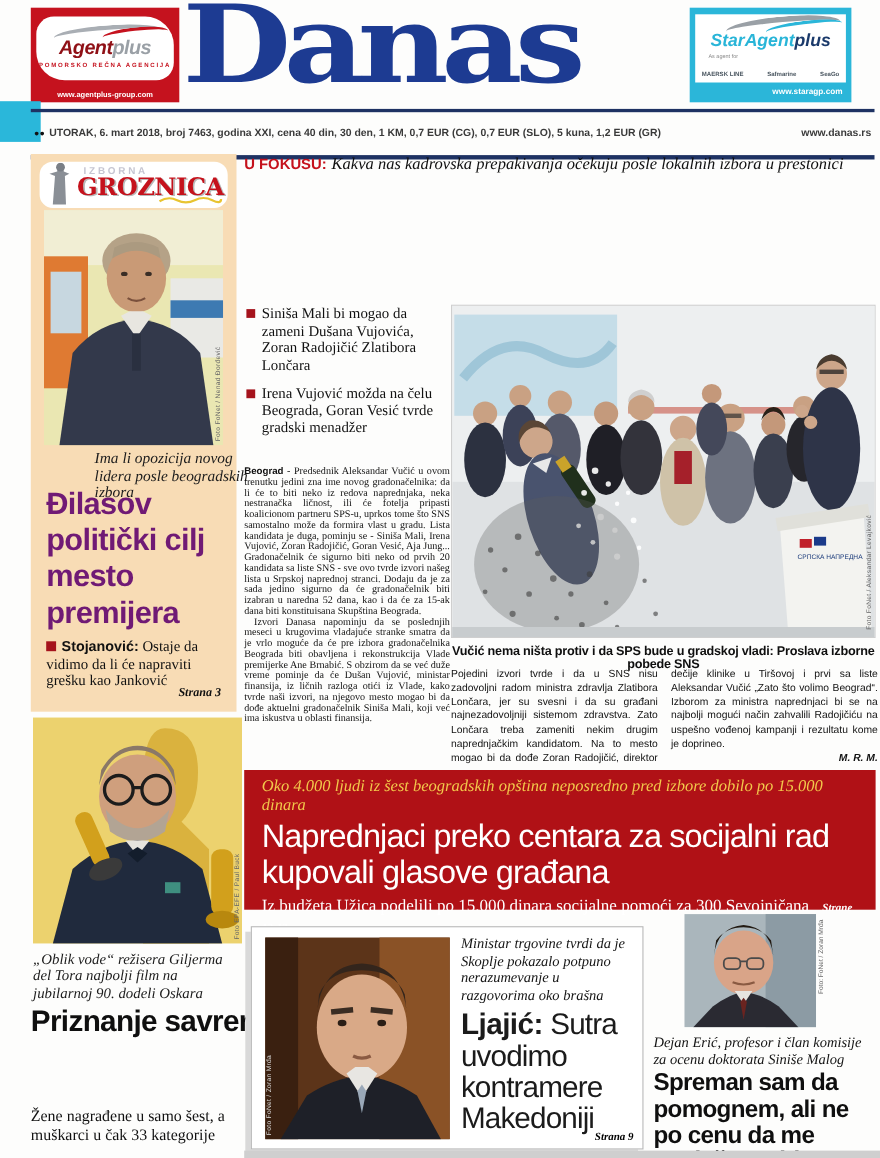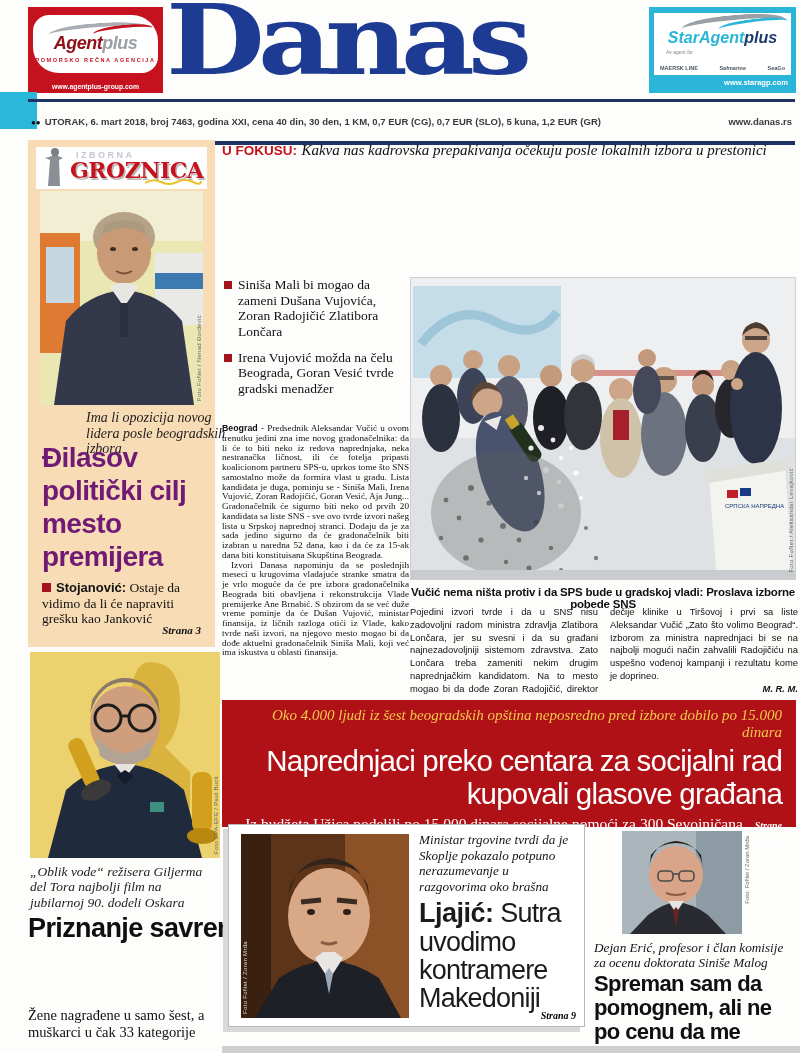--- a/index.html
+++ b/index.html
@@ -15,41 +15,41 @@
   .agent-name { position:absolute; top:18px; width:100%; text-align:center; font-style:italic; font-weight:bold; font-size:18px; letter-spacing:-0.5px; }
   .agent-name .a1 { color:#8f1016; }
   .agent-name .a2 { color:#9aa0a6; }
   .agent-sub { position:absolute; top:42px; width:100%; text-align:center; font-size:5.5px; font-weight:bold; letter-spacing:1.6px; color:#c5121e; }
   .agent-url { position:absolute; bottom:3px; width:100%; text-align:center; font-size:6.8px; font-weight:bold; color:#fff; }
 
   .danas { position:absolute; left:166px; top:-13px; width:458px; height:108px; overflow:visible;
            font-family:"DejaVu Serif",serif; font-weight:bold; font-size:100px; line-height:108px;
            color:#1d3b92; letter-spacing:-6px; transform:scaleX(1.14) scaleY(0.98); transform-origin:left top; white-space:nowrap; }
 
-  .star-logo { position:absolute; left:649px; top:7px; width:147px; height:86px; background:#2bb6d9; padding:6px 5px 13px 5px; }
+  .star-logo { position:absolute; left:627px; top:7px; width:147px; height:86px; background:#2bb6d9; padding:6px 5px 13px 5px; }
   .star-inner { position:relative; background:#fff; height:62px; overflow:hidden; }
   .star-swoosh { position:absolute; left:28px; top:2px; width:104px; height:18px; border-top:5px solid #9aa0a6; border-radius:50%; transform:rotate(-5deg); }
   .star-swoosh2 { position:absolute; left:64px; top:6px; width:70px; height:12px; border-top:3px solid #2bb6d9; border-radius:50%; transform:rotate(-7deg); }
   .star-name { position:absolute; top:16px; width:100%; text-align:center; font-style:italic; font-weight:bold; font-size:16px; }
   .star-name .s1 { color:#29b5d8; } .star-name .s2 { color:#1b3a6b; }
   .star-agentfor { position:absolute; top:36px; left:12px; font-size:5px; color:#8a8a8a; }
   .star-partners { position:absolute; bottom:4px; left:6px; right:6px; display:flex; justify-content:space-between; font-size:5.5px; font-weight:bold; color:#4a5660; }
   .star-url { text-align:right; color:#fff; font-size:7.5px; font-weight:bold; padding:3px 3px 0 0; }
 
   .cyan-sq { position:absolute; left:0; top:92px; width:37px; height:37px; background:#2ab7da; }
 
   .dateline { position:absolute; left:28px; top:99px; width:767px; height:46px;
               border-top:3px solid #1e3263; border-bottom:4px solid #1e3263;
               display:flex; justify-content:space-between; align-items:center;
               font-size:9.5px; font-weight:bold; color:#3a3a3a; padding:12px 3px; }
   .dateline .dots { color:#111; margin-right:4px; font-size:8px; }
 
   
   .left-panel { position:absolute; left:28px; top:140px; width:187px; height:507px; background:#f8dcb5; }
-  .groznica { position:absolute; left:8px; top:7px; width:171px; height:42px; background:#fff; overflow:hidden; }
+  .groznica { position:absolute; left:8px; top:7px; width:171px; height:42px; background:#fff; overflow:hidden;border-radius:12px; }
   .groz-top { position:absolute; left:40px; top:3px; font-size:9px; font-weight:bold; letter-spacing:2.5px; color:#c6c6d2; }
   .groz-main { position:absolute; left:34px; top:10px; font-family:"DejaVu Serif",serif; font-weight:bold; font-size:22px; color:#c5121c; text-shadow:1.5px 1.5px 0 #b9b9b9; letter-spacing:-0.5px; }
   .dilas-photo { position:absolute; left:12px; top:51px; width:163px; height:214px; overflow:hidden; }
   .v-credit { position:absolute; writing-mode:vertical-rl; transform:rotate(180deg); font-size:6px; color:#666; letter-spacing:0.3px; white-space:nowrap; }
   .dilas-credit { right:1px; bottom:4px; }
   .dilas-caption { position:absolute; left:14px; top:270px; width:162px; font-family:"Liberation Serif",serif; font-style:italic; font-size:14px; line-height:1.12; color:#1c1c1c;margin-left:44px; }
   .dilas-headline { position:absolute; left:14px; top:301px; font-size:28px; font-weight:bold; line-height:1.18; letter-spacing:-0.6px; color:#701a75; }
   .dilas-bullet { position:absolute; left:14px; top:440px; width:164px; font-family:"Liberation Serif",serif; font-size:13.5px; line-height:1.15; color:#111; }
   .sq { display:inline-block; width:9px; height:9px; background:#a5131c; margin-right:5px; }
   .dilas-bullet b { font-family:"Liberation Sans",sans-serif; font-size:13px; }
@@ -75,28 +75,28 @@
   .main-body p + p { text-indent:9px; }
   .main-photo { position:absolute; left:410px; top:277px; width:386px; height:303px; overflow:hidden; border:1px solid #cfcfcf; }
   .main-credit { right:1px; bottom:6px; }
   .main-caption { position:absolute; left:408px; top:586px; width:390px; text-align:center; font-weight:bold; font-size:11.5px; letter-spacing:-0.2px; color:#0f0f0f; }
   .cont-block { position:absolute; left:410px; top:606px; width:388px; height:92px; column-count:2; column-gap:12px;
                 font-family:Liberation Sans, sans-serif; font-size:9.4px; line-height:1.36; text-align:justify; color:#111; }
   .cont-sign { text-align:right; font-weight:bold; font-style:italic; }
   .cont-next { text-align:right; font-weight:bold; font-style:italic; font-size:8.8px; }
 
   
-  .redbox { position:absolute; left:222px; top:700px; width:574px; height:127px; background:#b01116; color:#fff; padding:7px 14px 16px 16px;text-align:right; }
+  .redbox { position:absolute; left:222px; top:700px; width:574px; height:127px; background:#b01116; color:#fff; padding:7px 14px 16px 16px; }
   .red-kicker { font-family:"Liberation Serif",serif; font-style:italic; font-size:15px; color:#f2c84b; margin-bottom:3px; }
   .red-headline { font-size:29.5px; line-height:1.12; font-weight:normal; letter-spacing:-0.8px; }
   .red-sub { font-family:"Liberation Serif",serif; font-size:15.5px; margin-top:5px; }
   .red-pages { font-style:italic; font-weight:bold; font-size:10px; margin-left:12px; font-family:"Liberation Serif",serif; }
 
   
-  .ljajic-panel { position:absolute; left:228px; top:824px; width:357px; height:203px; background:#fff; border:1px solid #b8b8b8; box-shadow:-5px 5px 0 #d9d9d9; }
+  .ljajic-panel { position:absolute; left:228px; top:842px; width:357px; height:203px; background:#fff; border:1px solid #b8b8b8; box-shadow:-5px 5px 0 #d9d9d9; }
   .ljajic-photo { position:absolute; left:12px; top:9px; width:168px; height:184px; overflow:hidden; }
   .ljajic-credit { left:1px; bottom:4px; color:#ddd; }
   .ljajic-text { position:absolute; left:190px; top:7px; width:160px; }
   .ljajic-intro { font-family:"Liberation Serif",serif; font-style:italic; font-size:13.2px; line-height:1.18; color:#151515; }
   .ljajic-headline { margin-top:5px; font-size:27px; line-height:1.05; letter-spacing:-0.8px; color:#1b1b1b; }
   .ljajic-headline b { letter-spacing:-0.5px; }
   .ljajic-page { position:absolute; right:8px; bottom:5px; font-family:"Liberation Serif",serif; font-style:italic; font-weight:bold; font-size:10px; }
 
   .eric-photo { position:absolute; left:622px; top:831px; width:120px; height:103px; overflow:hidden; }
   .eric-credit { position:absolute; left:744px; top:836px; writing-mode:vertical-rl; transform:rotate(180deg); font-size:6px; color:#666; }

